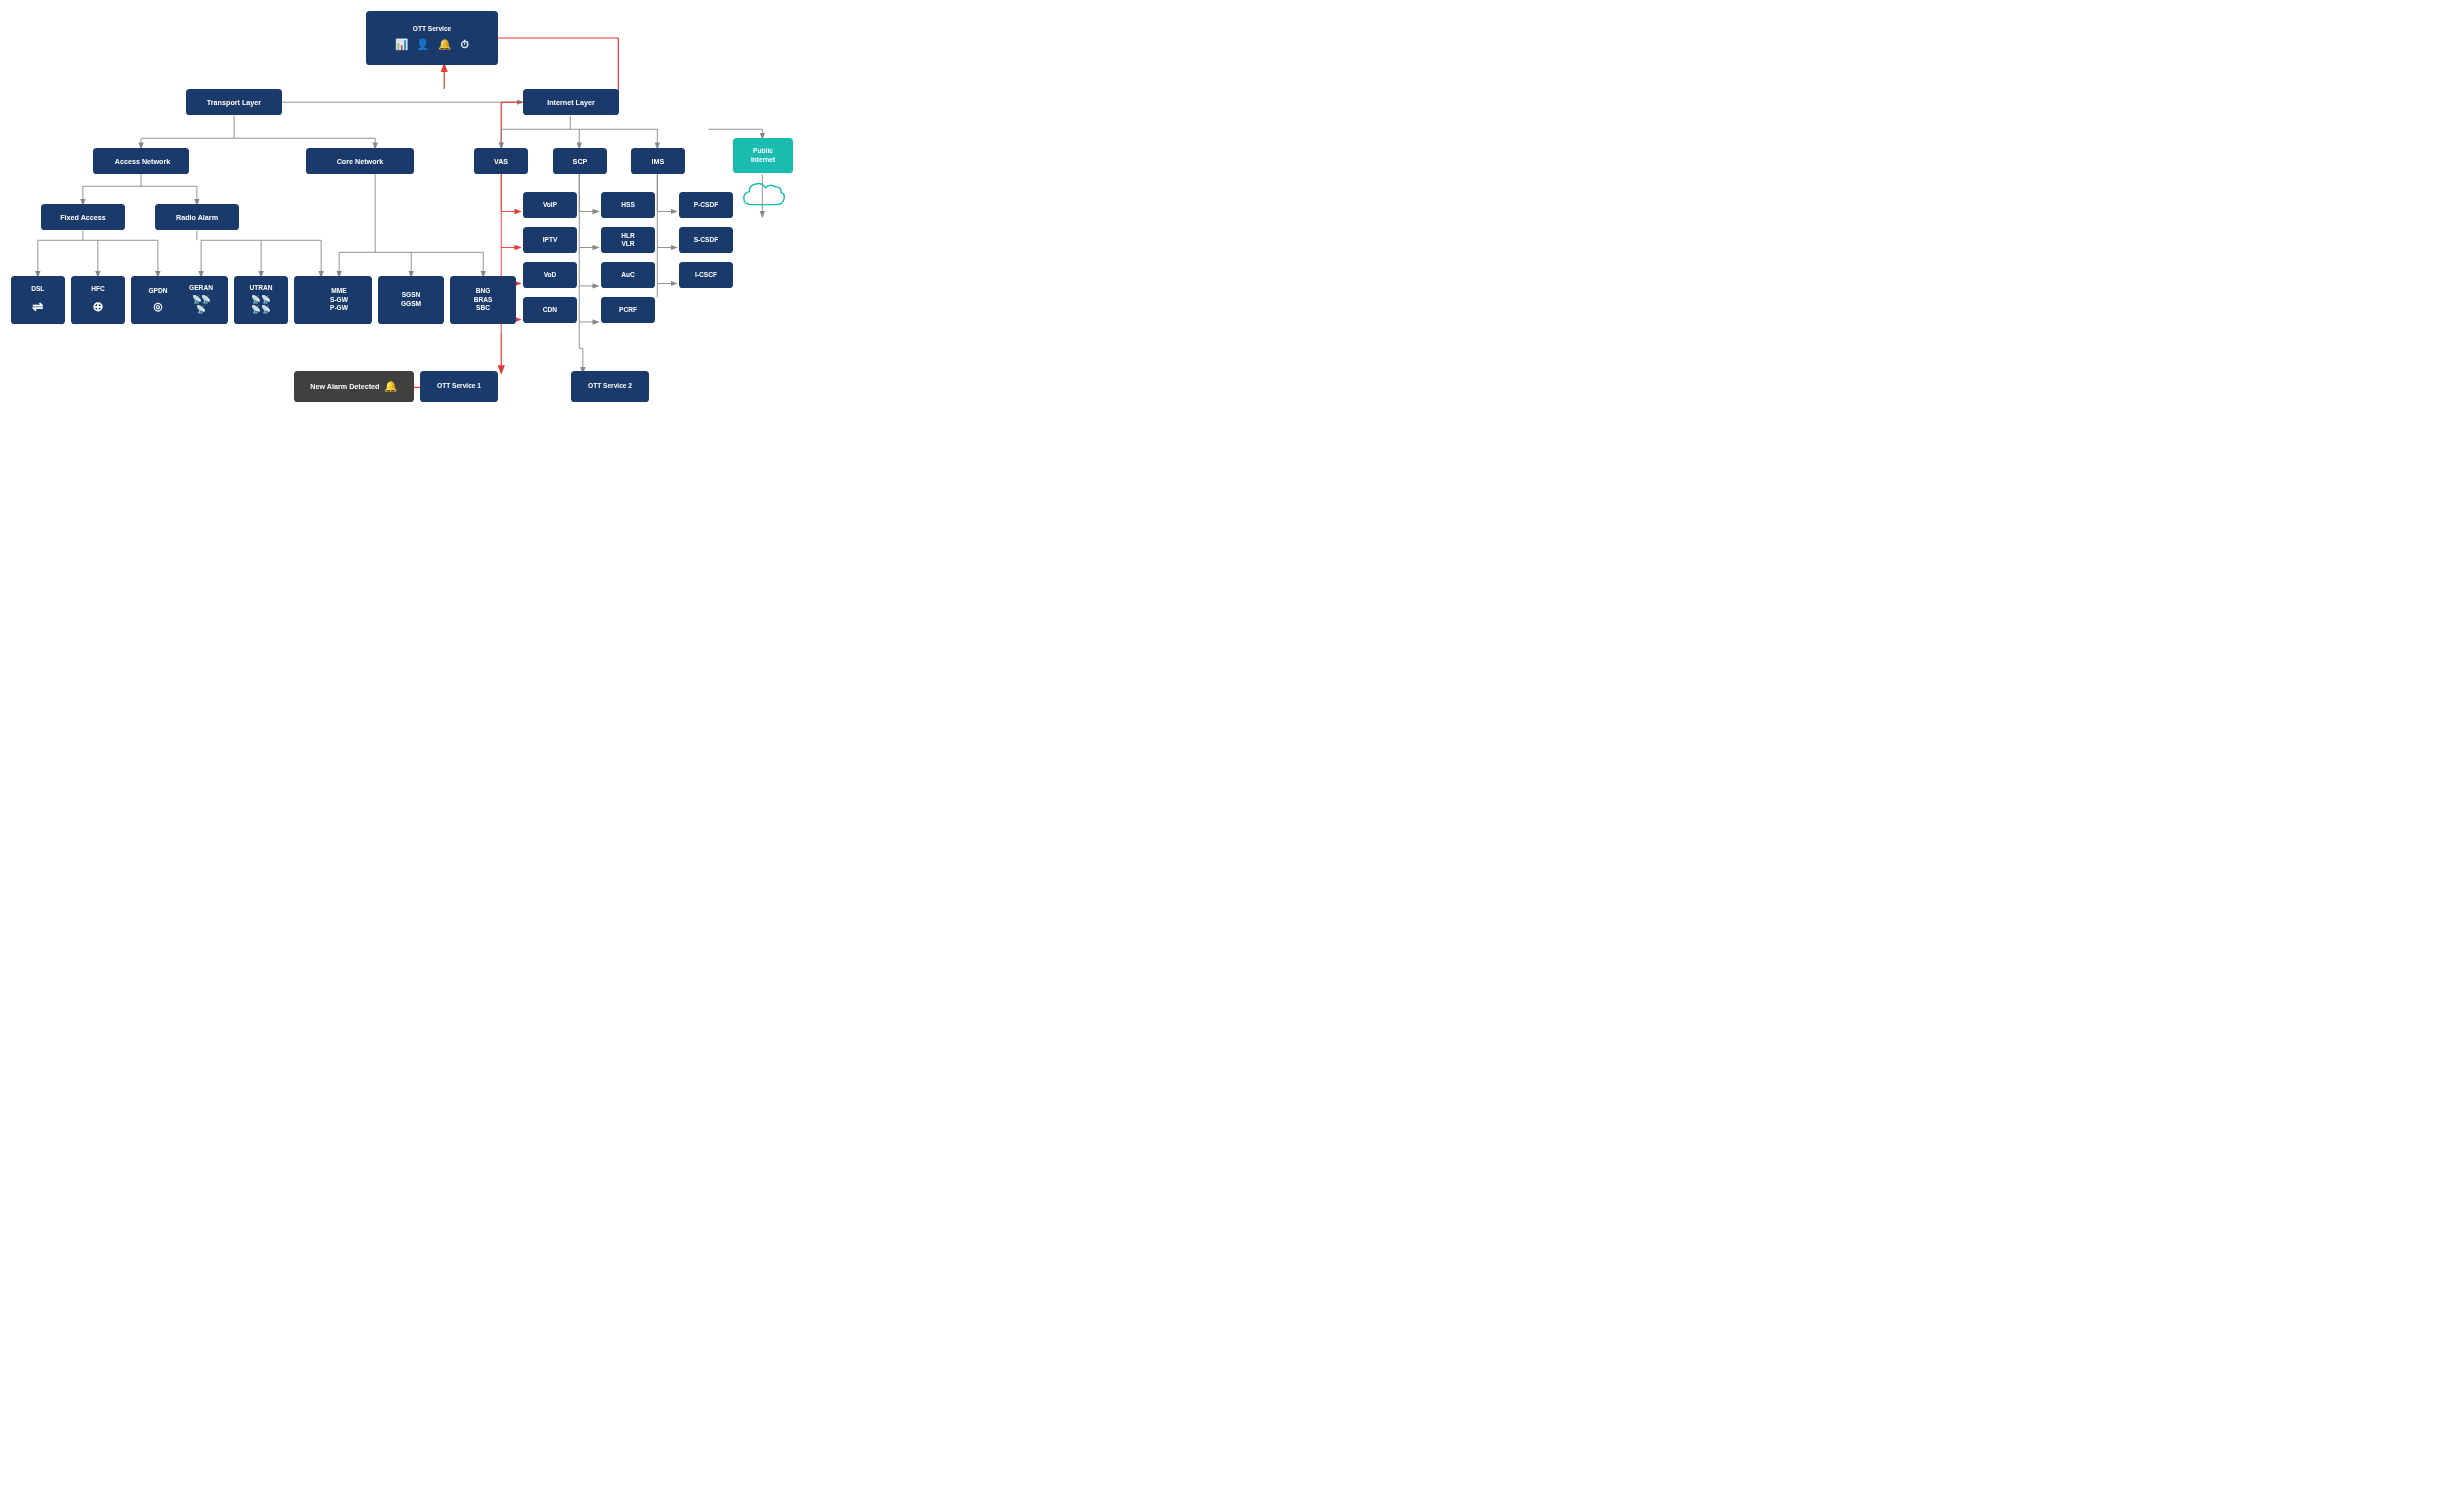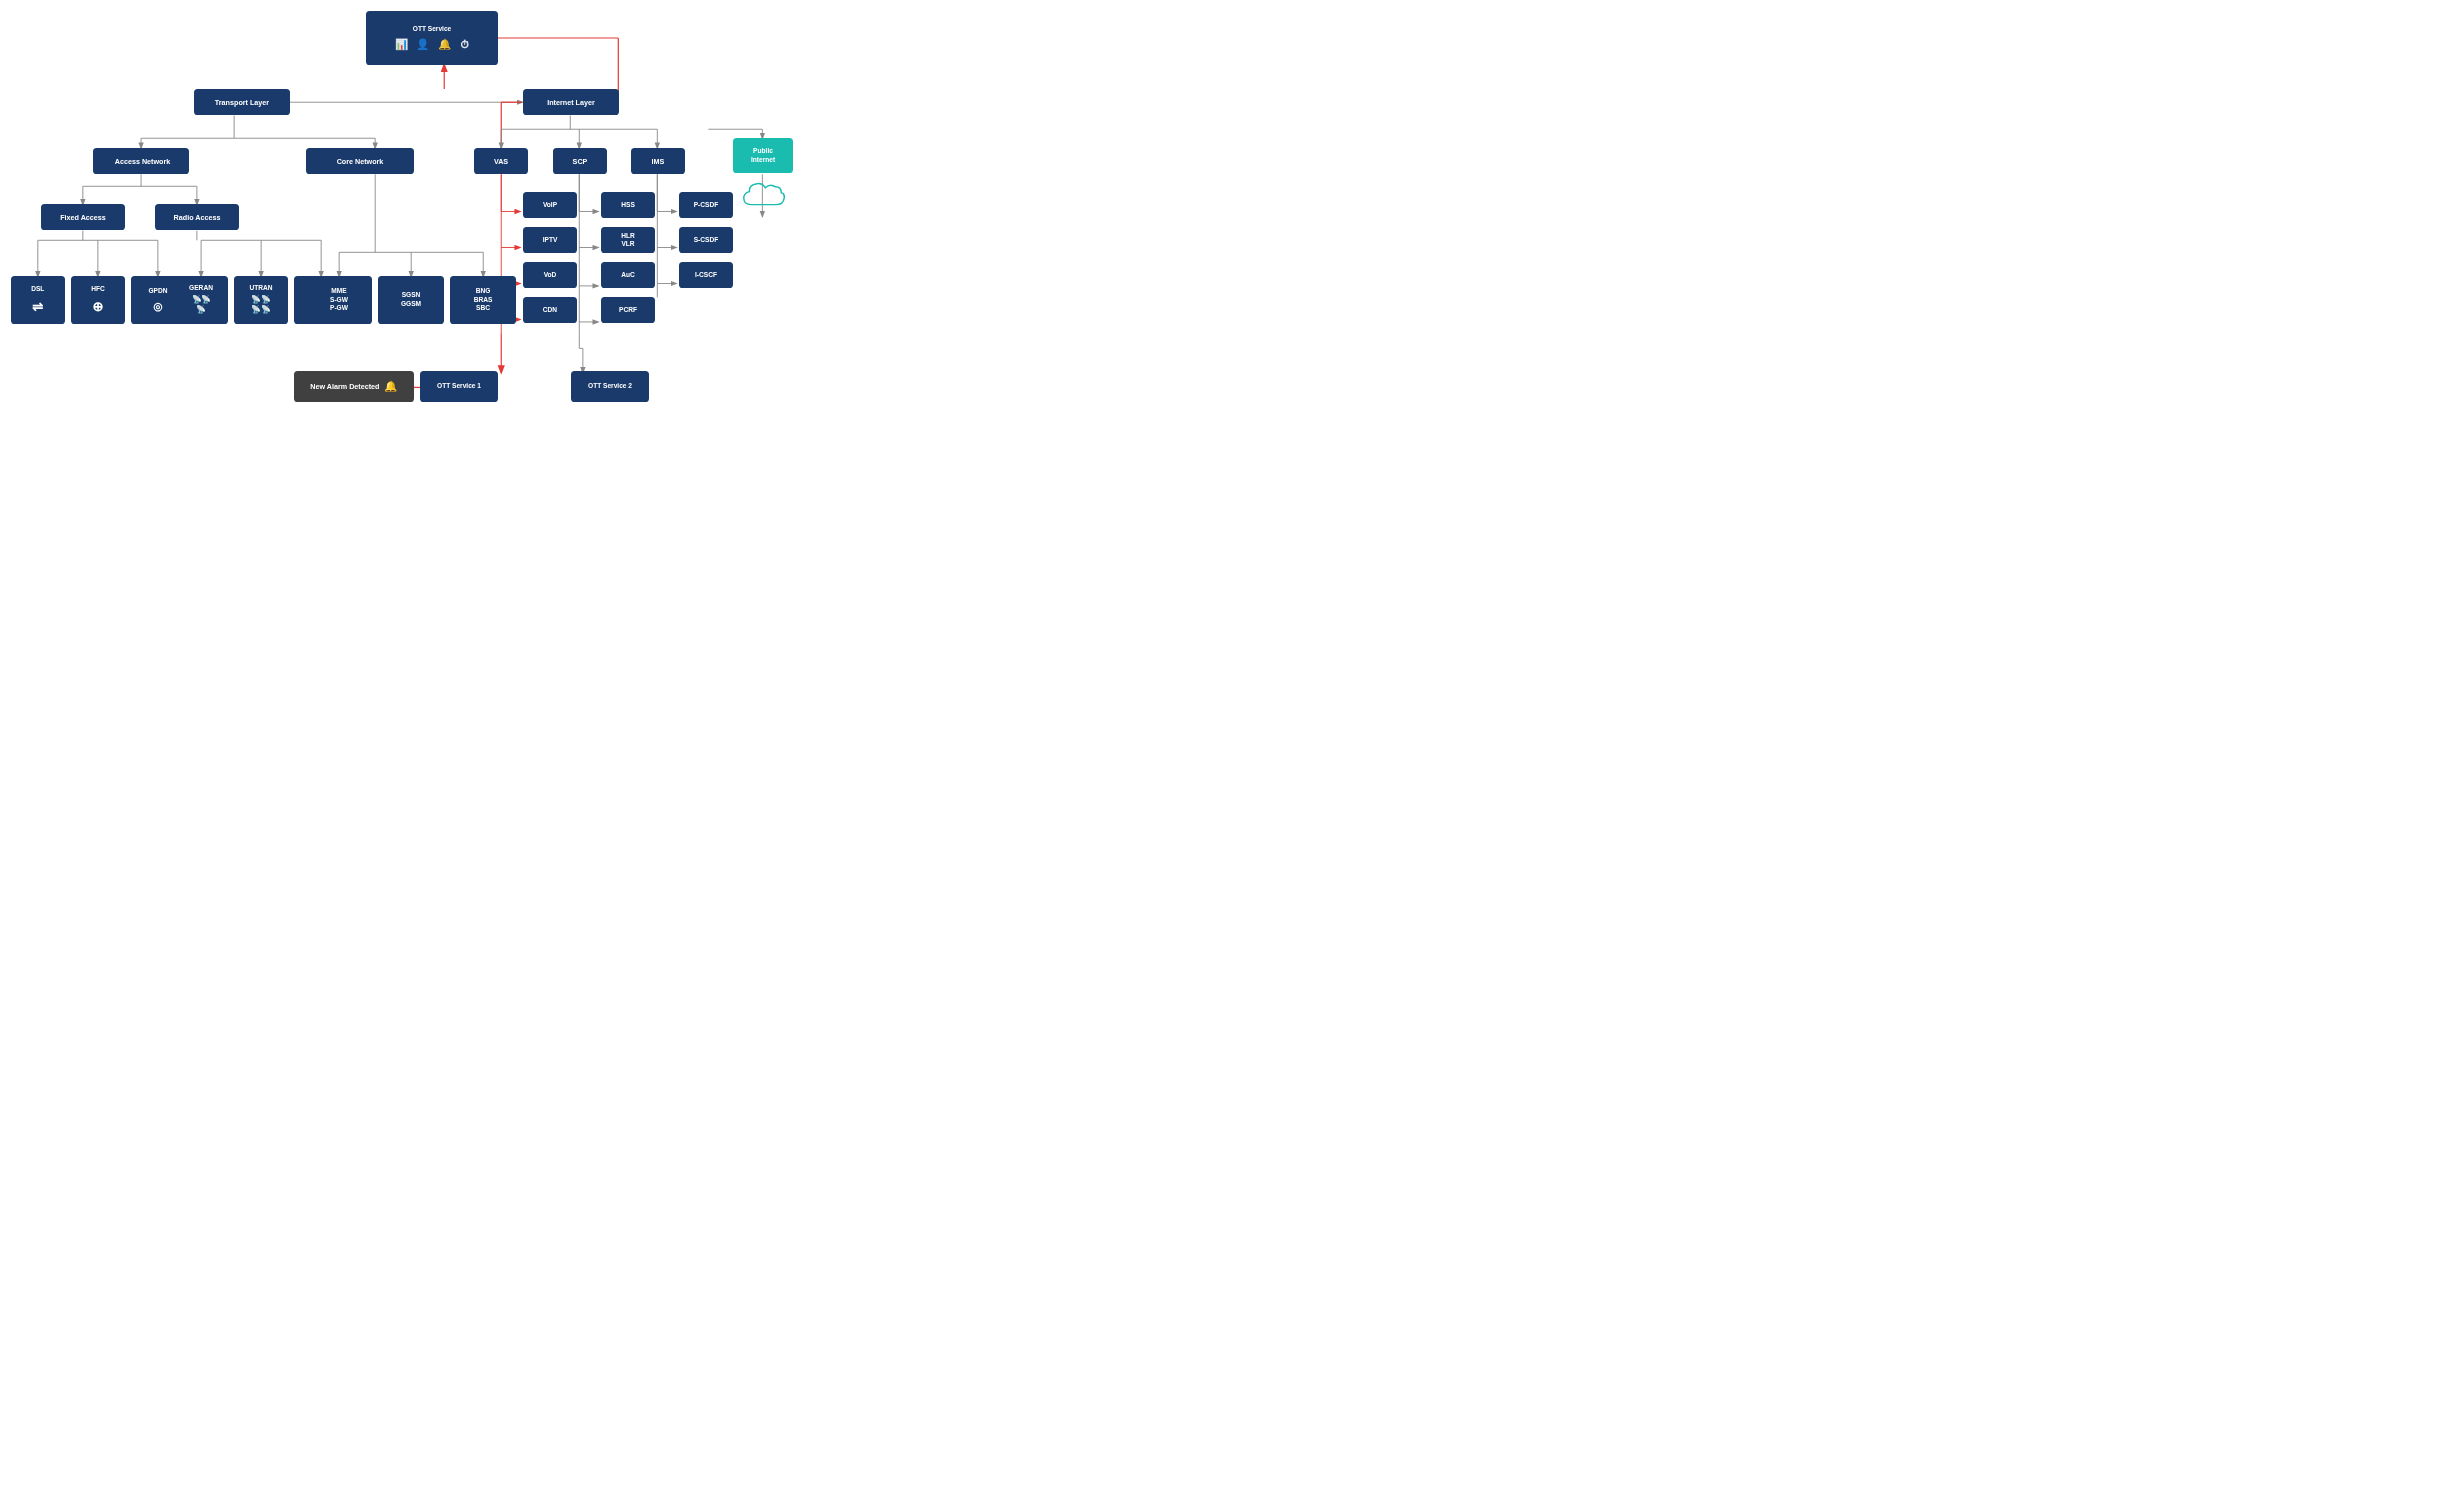--- a/index.html
+++ b/index.html
@@ -178,21 +178,21 @@
   <div class="node top-ott" style="left:366px; top:10.8px; width:132px; height:54px;">
     <div>OTT Service</div>
     <div class="node-icons">
       <span class="icon-sym">📊</span>
       <span class="icon-sym">👤</span>
       <span class="icon-sym">🔔</span>
       <span class="icon-sym">⏱</span>
     </div>
   </div>
 
-  <div class="node" style="left:194px; top:89px; width:96px; height:26.4px;">
+  <div class="node" style="left:186px; top:89px; width:96px; height:26.4px;">
     <span>Transport Layer</span>
   </div>
 
   <div class="node" style="left:523px; top:89px; width:96px; height:26.4px;">
     <span>Internet Layer</span>
   </div>
 
   <div class="node" style="left:93px; top:148px; width:96px; height:26.4px;padding-left:9px;">
     <span>Access Network</span>
   </div>
@@ -221,21 +221,21 @@
     <svg viewBox="0 0 100 70" width="48" height="36">
       <path d="M25,55 Q10,55 10,42 Q10,30 22,28 Q20,15 35,12 Q48,8 55,20 Q65,10 76,18 Q88,18 88,30 Q96,32 94,42 Q92,55 78,55 Z" fill="none" stroke="#1abcb0" stroke-width="3"></path>
     </svg>
   </div>
 
   <div class="node" style="left:41px; top:204px; width:84px; height:26.4px;">
     <span>Fixed Access</span>
   </div>
 
   <div class="node" style="left:155px; top:204px; width:84px; height:26.4px;">
-    <span>Radio Access</span>
+    <span>Radio Alarm</span>
   </div>
 
   <div class="node" style="left:10.8px; top:276px; width:54px; height:48px; font-size:6.6px;">
     <span>DSL</span>
     <div style="font-size:13.2px; margin-top:3.6px;">⇌</div>
   </div>
 
   <div class="node" style="left:71px; top:276px; width:54px; height:48px; font-size:6.6px;">
     <span>HFC</span>
     <div style="font-size:13.2px; margin-top:3.6px;">⊕</div>

